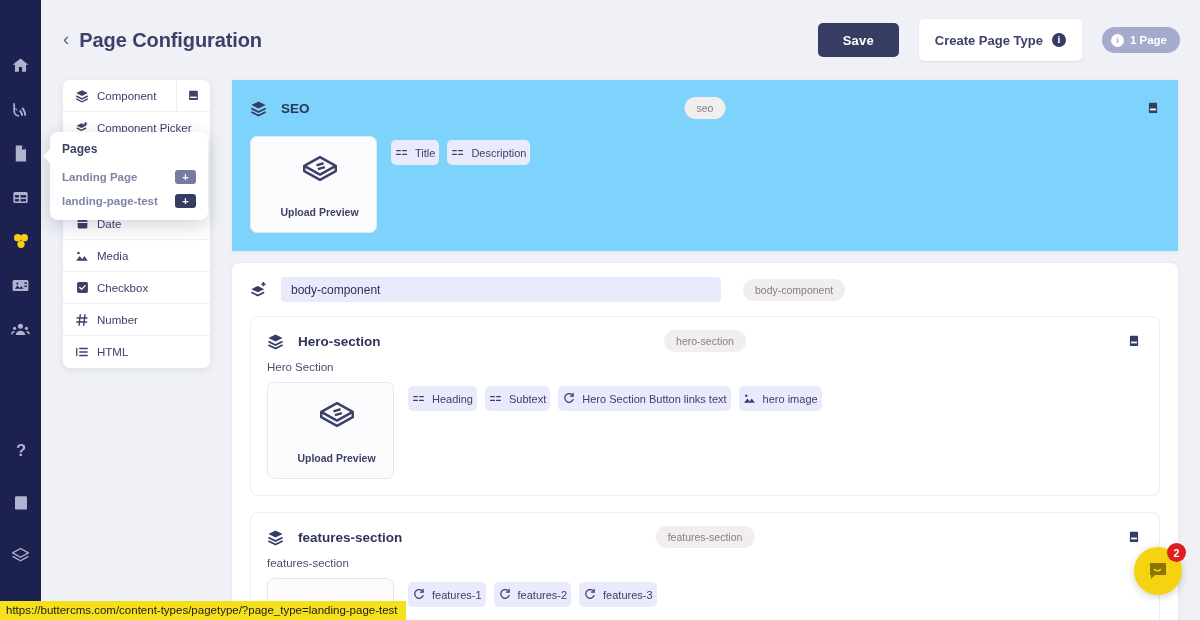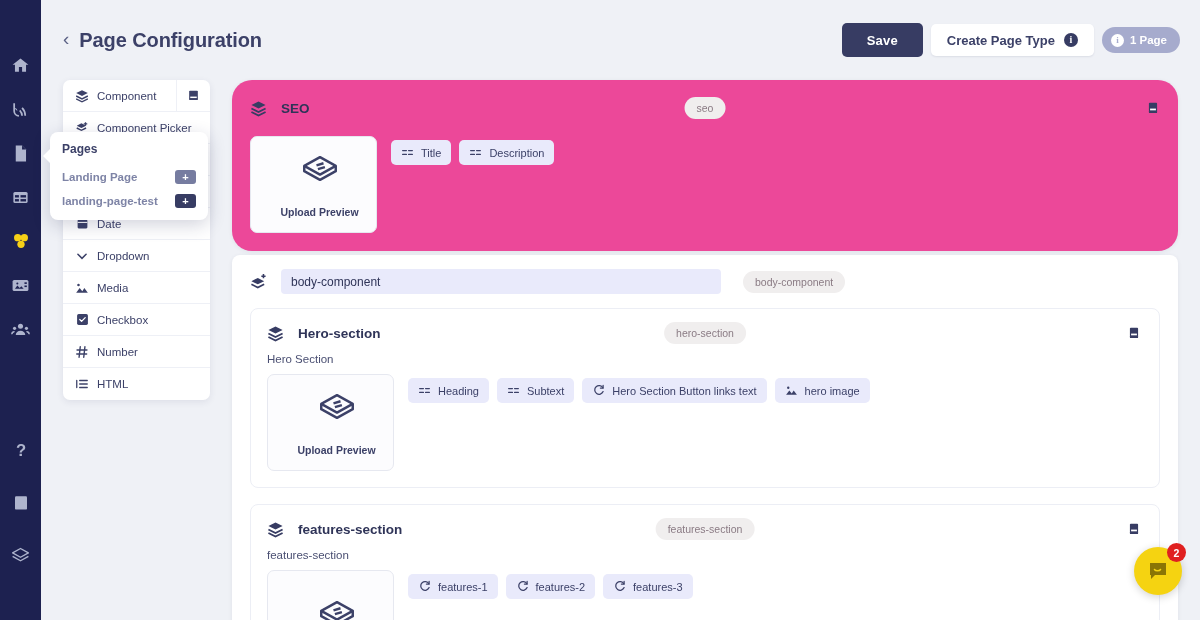--- a/index.html
+++ b/index.html
@@ -40,29 +40,29 @@
     padding: 0 20px 0 18px;
   }
   .back-chevron {
     color: #5b6185; font-size: 19px; line-height: 1;
     padding: 4px 10px 7px 4px; cursor: pointer;
   }
   .page-title {
     font-size: 20px; font-weight: bold; color: #3c4168;
     letter-spacing: -0.1px;
   }
-  .topbar-right { margin-left: auto; display: flex; align-items: center; gap: 8px; }
+  .topbar-right { margin-left: auto; display: flex; align-items: center; gap: 20px; }
   .btn-save {
     background: #373c63; color: #fff; font-weight: bold; font-size: 13px;
     border: none; border-radius: 5px; height: 34px; width: 81px;
     cursor: pointer; letter-spacing: 0.2px;
   }
   .btn-create {
     background: #fff; color: #3c4168; font-weight: bold; font-size: 13px;
-    border: none; border-radius: 5px; height: 32px; padding: 0 16px;
+    border: none; border-radius: 5px; height: 42px; padding: 0 16px;
     display: flex; align-items: center; gap: 9px; cursor: pointer;
     box-shadow: 0 1px 2px rgba(40,45,90,.10);
   }
   .info-dot {
     width: 14px; height: 14px; border-radius: 50%;
     background: #373c63; color: #fff; font-size: 10px; font-weight: bold;
     display: inline-flex; align-items: center; justify-content: center;
     font-family: "Liberation Serif", serif; line-height: 1;
   }
   .badge-page {
@@ -126,23 +126,23 @@
     width: 21px; height: 14px; border-radius: 3px;
     background: #767ca0; color: #fff; font-size: 11px; font-weight: bold;
     display: flex; align-items: center; justify-content: center;
     cursor: pointer; line-height: 1;
   }
   .plus-btn.dark { background: #373c63; }
 
   
   .cards { flex: 1 1 auto; min-width: 0; }
   .card {
-    background: #ec4899; border-radius: 20px;
+    background: #7dd3fc; border-radius: 0;
     box-shadow: 0 1px 4px rgba(40,45,90,.08);
-    position: relative; margin-bottom: 4px;
+    position: relative; margin-bottom: 12px;
   }
   .card-head {
     display: flex; align-items: center; height: 56px; padding: 0 18px;
     position: relative;
   }
   .stack-ico { color: #373c63; display: flex; align-items: center; margin-right: 14px; }
   .card-name { font-size: 13.5px; font-weight: bold; color: #2f3458; }
   .slug-pill {
     position: absolute; left: 50%; transform: translateX(-50%);
     background: #f0eeee; color: #8a7b84; border-radius: 12px;
@@ -154,21 +154,21 @@
   .upload-box {
     width: 127px; height: 97px; flex: 0 0 127px;
     border: 1px solid #e6e8f0; border-radius: 7px; background: #fcfcfe;
     display: flex; flex-direction: column; align-items: center; justify-content: center;
     gap: 9px; cursor: pointer; padding-left: 12px;
   }
   .upload-label { font-size: 10.5px; font-weight: bold; color: #3c4168; }
   .chips { display: flex; flex-wrap: wrap; gap: 8px; padding-top: 4px; }
   .chip {
     background: #e9eafb; color: #3c4168; border-radius: 5px;
-    height: 25px; padding: 0 10px; display: flex; align-items: center;
+    height: 25px; padding: 0 4px; display: flex; align-items: center;
     gap: 7px; font-size: 11px; cursor: pointer; white-space: nowrap;
   }
   .chip .c-ico { display: flex; align-items: center; color: #3c4168; }
 
   
   .bodyblock { background: #fff; border-radius: 8px; box-shadow: 0 1px 4px rgba(40,45,90,.08); padding: 14px 18px 6px 18px; }
   .bodyhead { display: flex; align-items: center; position: relative; margin-bottom: 14px; }
   .name-input {
     background: #e9eafb; border: none; border-radius: 4px;
     height: 25px; width: 440px; margin-left: 14px;
@@ -366,28 +366,20 @@
             <svg width="13" height="13" viewBox="0 0 24 24" fill="currentColor">
                 <rect x="3" y="5" width="18" height="16" rx="2"></rect>
                 <rect x="3" y="9" width="18" height="2" fill="#fff"></rect>
                 <rect x="6" y="2" width="3" height="5" rx="1.2"></rect>
                 <rect x="15" y="2" width="3" height="5" rx="1.2"></rect>
               </svg>
           </span>
           <span>Date</span>
         </div>
 
-        <div class="fp-row tall">
-          <span class="fp-ico">
-            <svg width="14" height="14" viewBox="0 0 24 24" fill="none" stroke="currentColor" stroke-width="2.6" stroke-linecap="round">
-                <path d="M5 9l7 7 7-7"></path>
-              </svg>
-          </span>
-          <span>Dropdown</span>
-        </div>
 
         <div class="fp-row tall">
           <span class="fp-ico">
             <svg width="14" height="14" viewBox="0 0 24 24" fill="currentColor">
                 <circle cx="6" cy="7" r="2.2"></circle>
                 <path d="M2 20l6-8 4.5 5.5L16 12l6 8H2z"></path>
               </svg>
           </span>
           <span>Media</span>
         </div>
@@ -638,14 +630,15 @@
     <div class="flyout-row">
       <span class="flyout-label">Landing Page</span>
       <span class="plus-btn">+</span>
     </div>
     <div class="flyout-row">
       <span class="flyout-label">landing-page-test</span>
       <span class="plus-btn dark">+</span>
     </div>
   </div>
 
+  <div class="statusurl">https://buttercms.com/content-types/pagetype/?page_type=landing-page-test</div>
 
 </div>
 
 </body></html>

